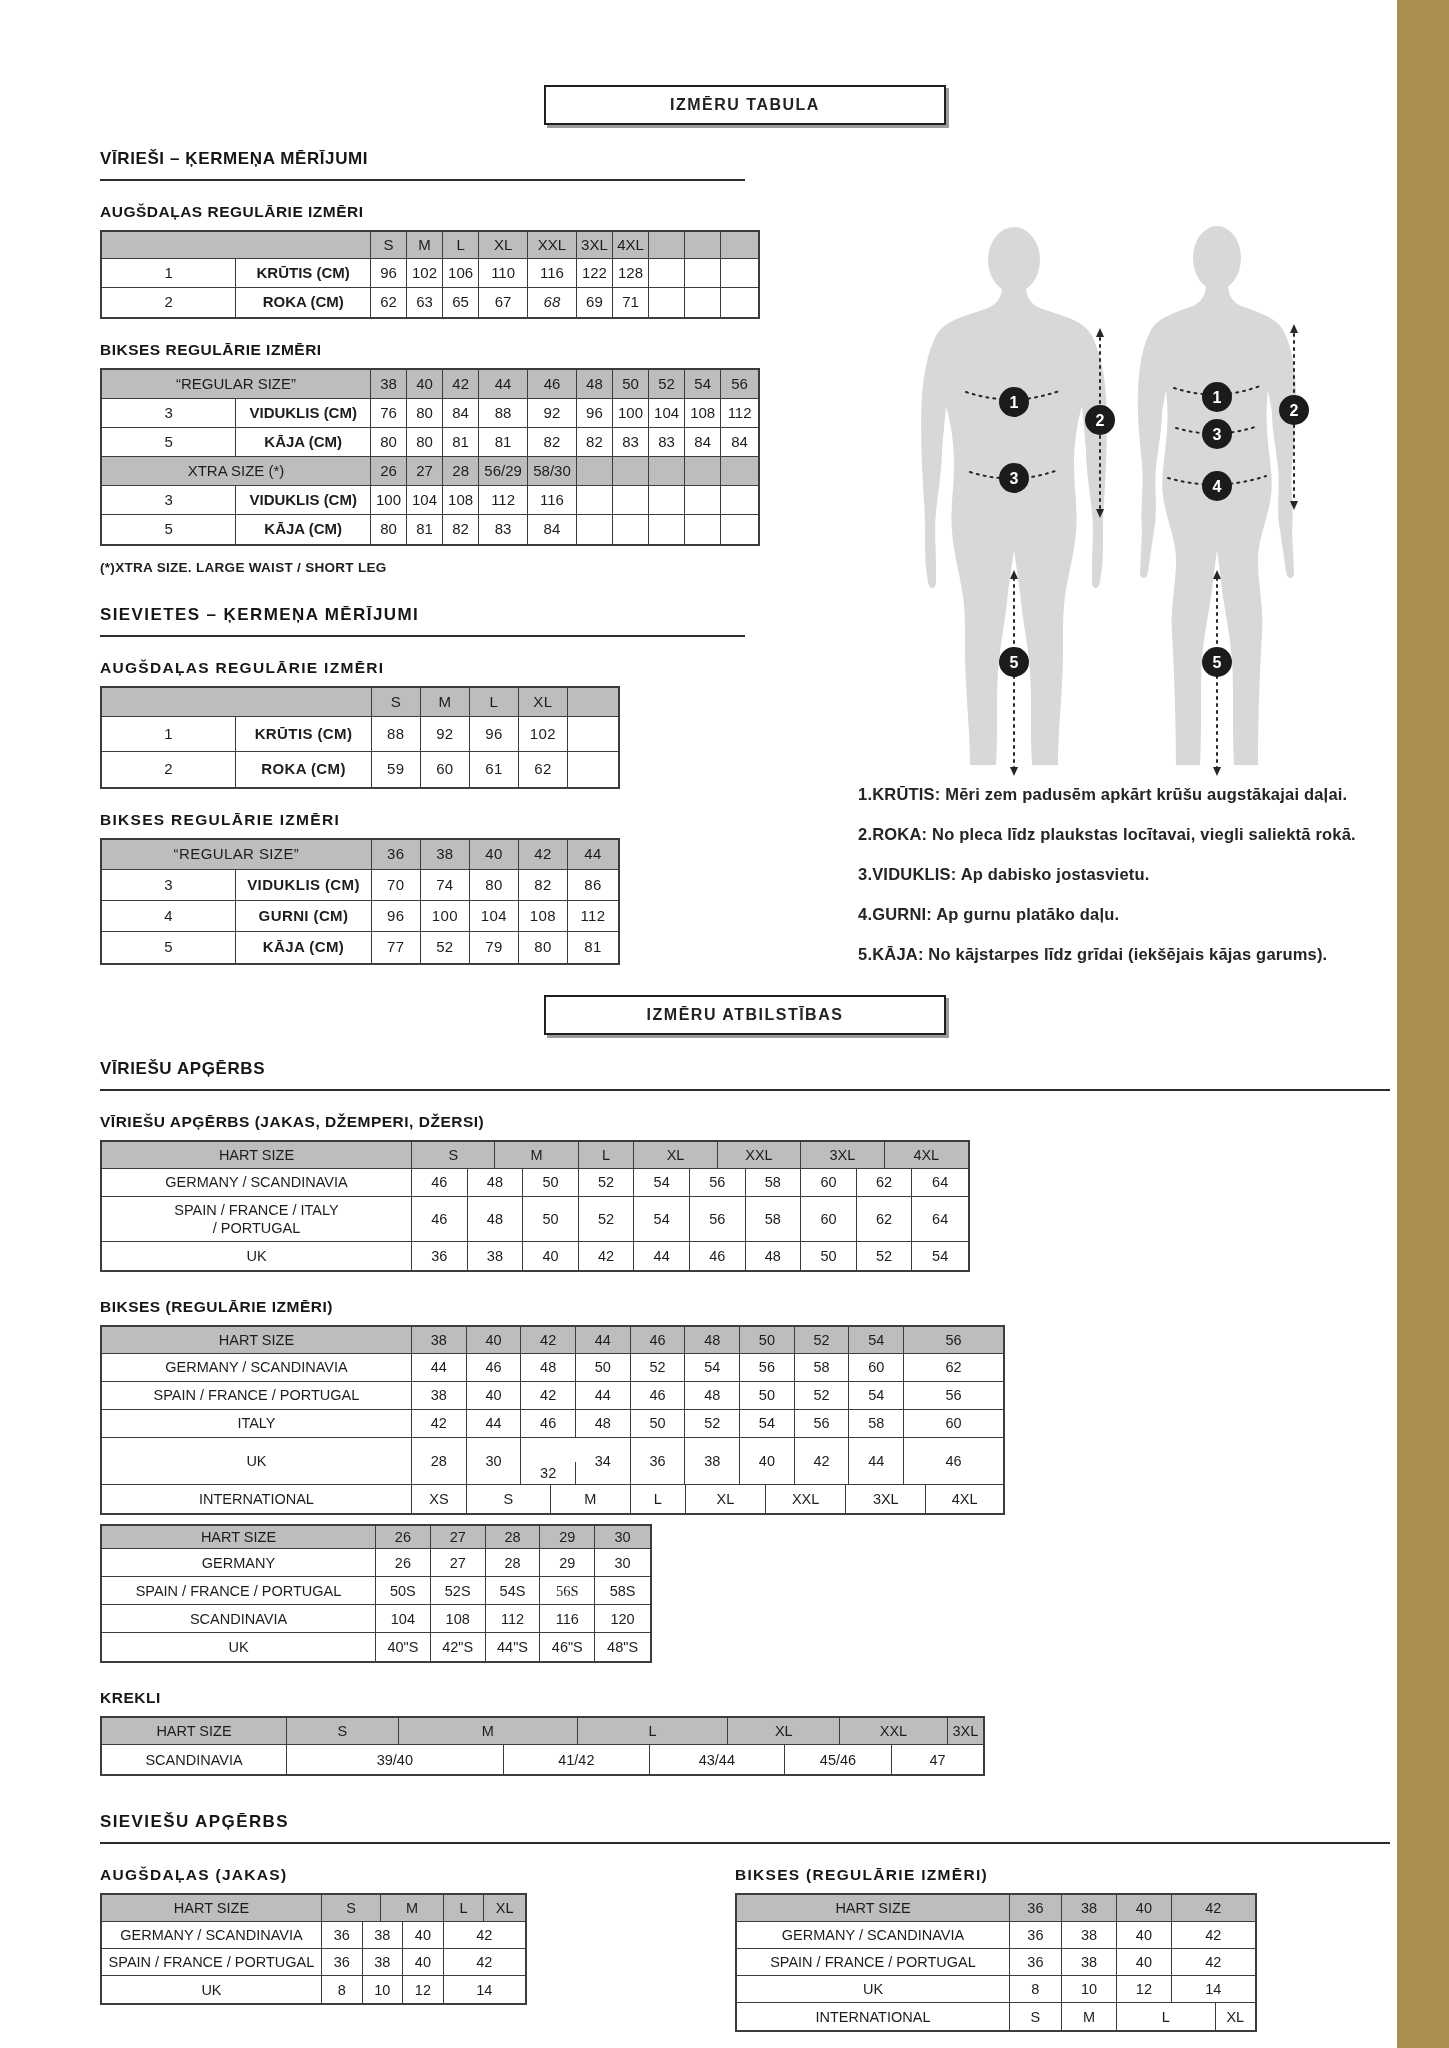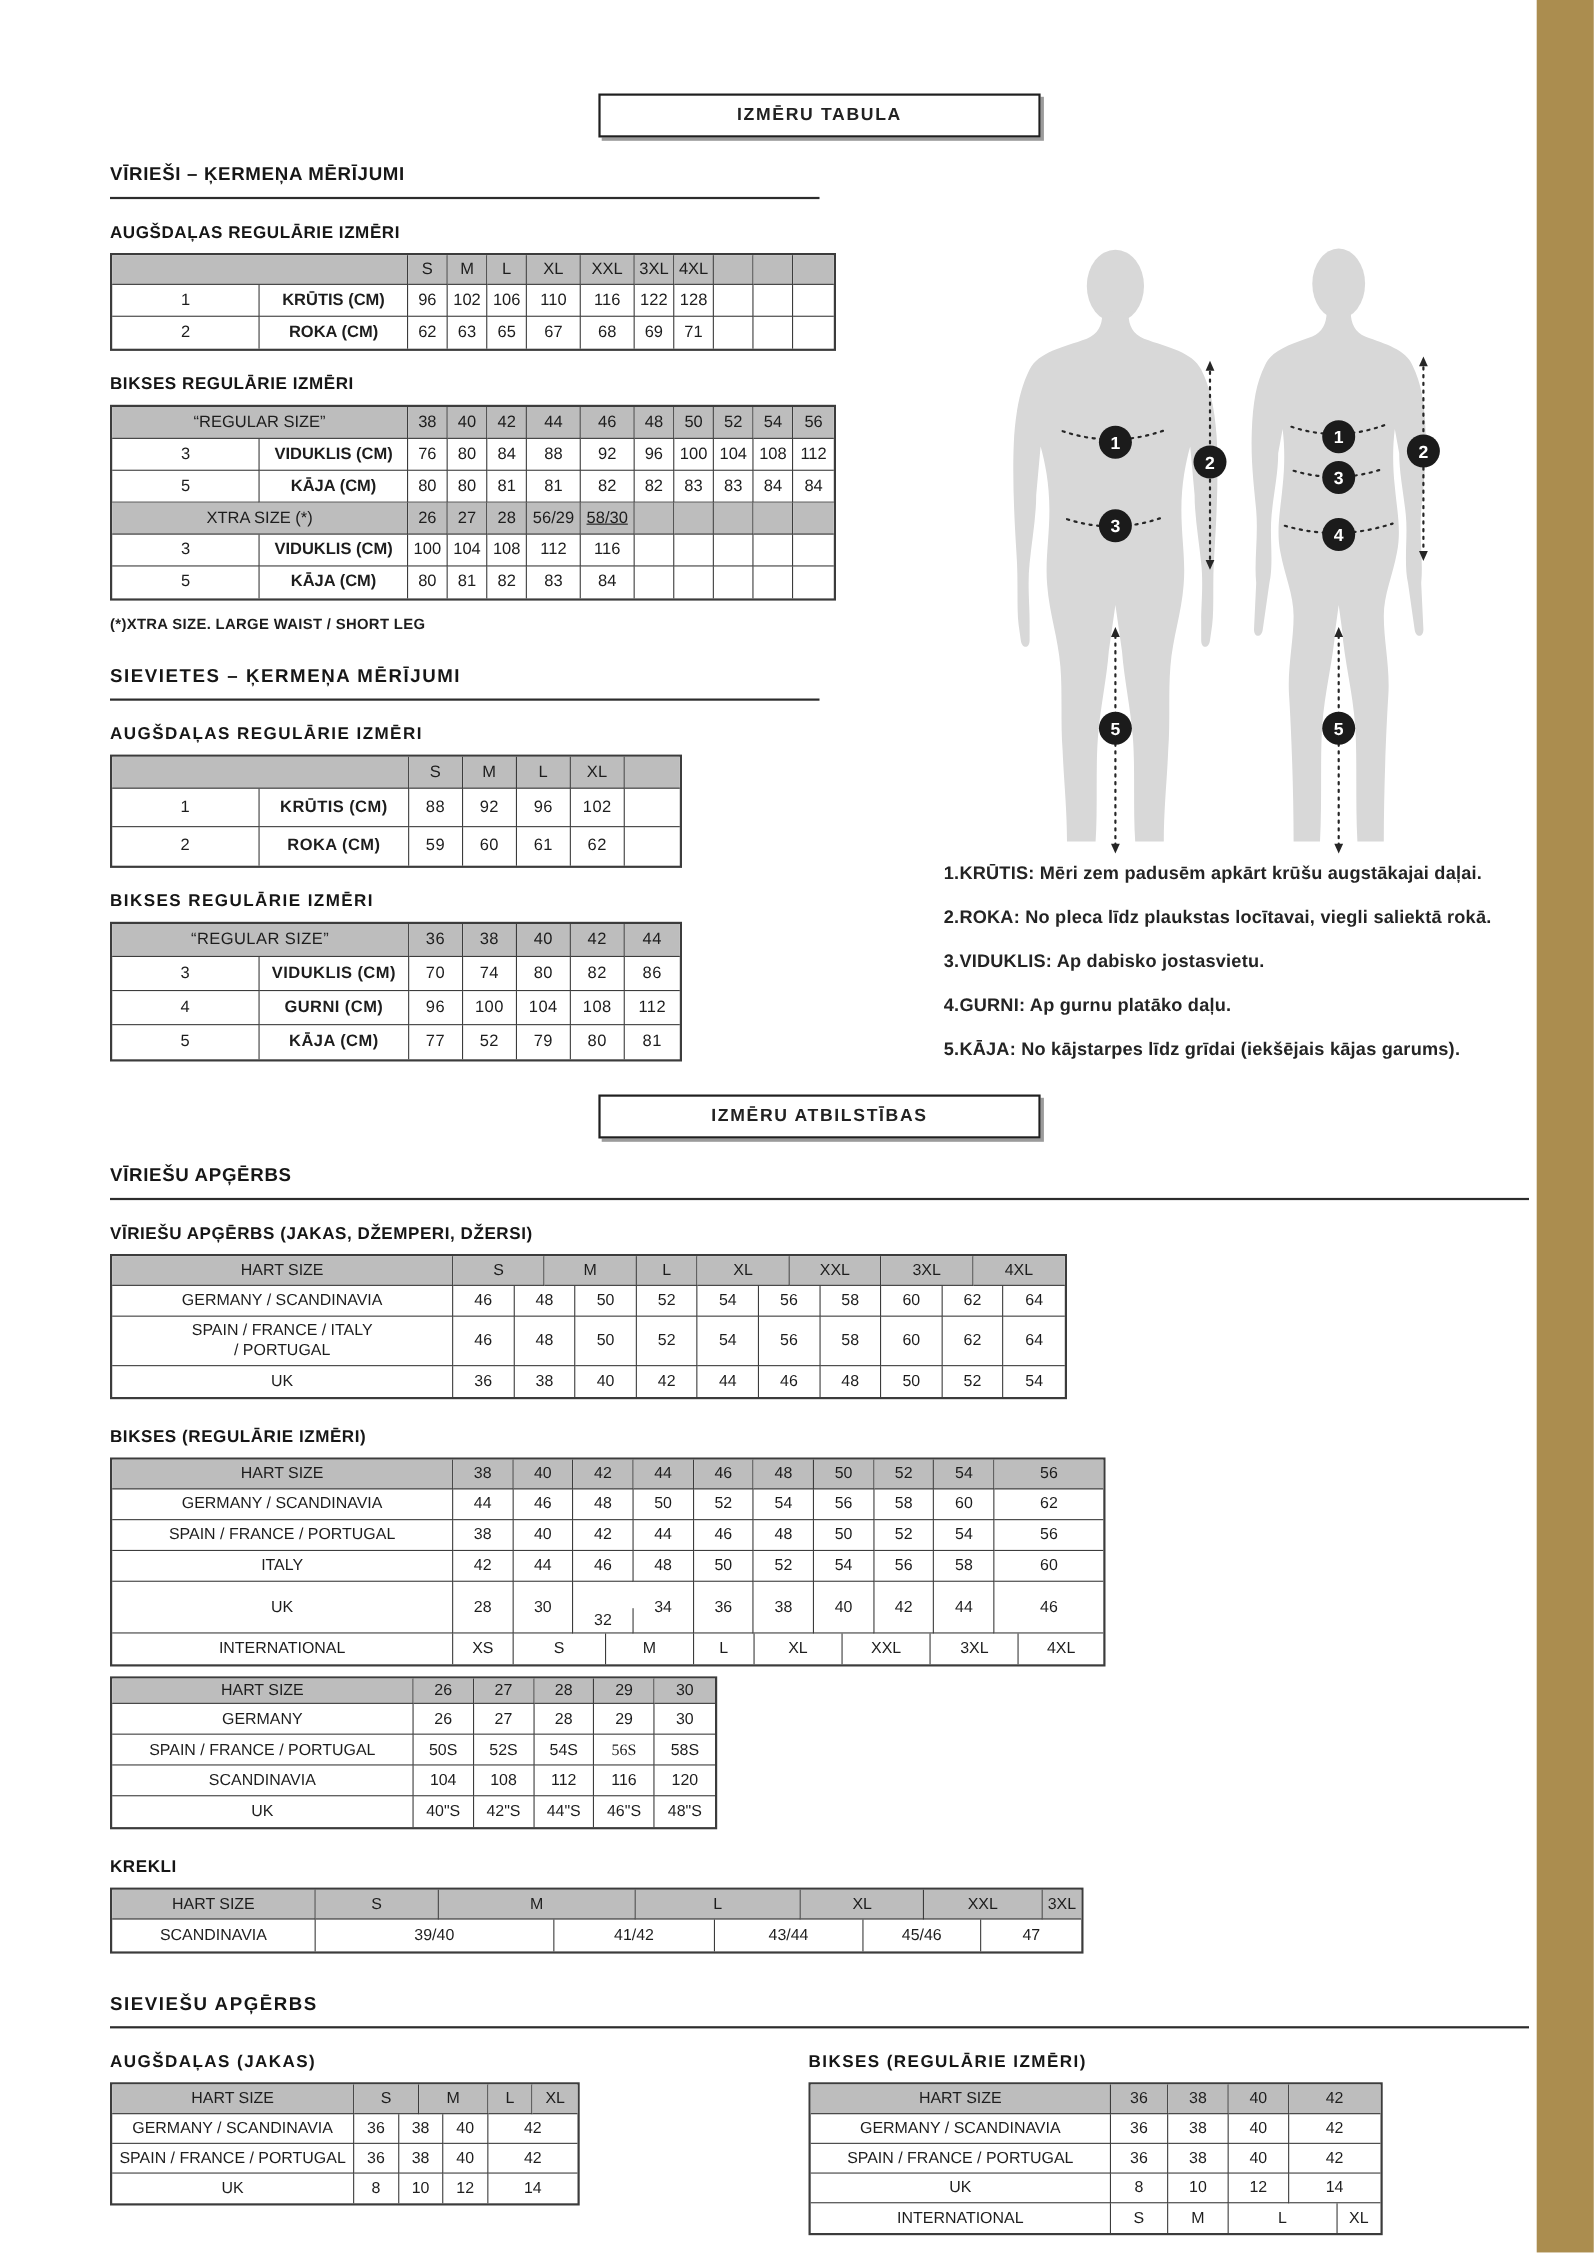--- a/index.html
+++ b/index.html
@@ -100,21 +100,21 @@
           <div class="cell" style="flex: 0 0 5.5%; max-width: 5.5%;"></div>
           <div class="cell" style="flex: 1 1 5.5%;"></div>
         </div>
         <div class="grid-row" style="min-height: 29px;">
           <div class="cell" style="flex: 0 0 20.5%; max-width: 20.5%;">2</div>
           <div class="cell" style="flex: 0 0 20.5%; max-width: 20.5%;">ROKA (CM)</div>
           <div class="cell" style="flex: 0 0 5.5%; max-width: 5.5%;">62</div>
           <div class="cell" style="flex: 0 0 5.5%; max-width: 5.5%;">63</div>
           <div class="cell" style="flex: 0 0 5.5%; max-width: 5.5%;">65</div>
           <div class="cell" style="flex: 0 0 7.45%; max-width: 7.45%;">67</div>
-          <div class="cell" style="flex: 0 0 7.45%; max-width: 7.45%;">68</div>
+          <div class="cell" style="flex: 0 0 7.45%; max-width: 7.45%; font-style: italic;">68</div>
           <div class="cell" style="flex: 0 0 5.5%; max-width: 5.5%;">69</div>
           <div class="cell" style="flex: 0 0 5.5%; max-width: 5.5%;">71</div>
           <div class="cell" style="flex: 0 0 5.5%; max-width: 5.5%;"></div>
           <div class="cell" style="flex: 0 0 5.5%; max-width: 5.5%;"></div>
           <div class="cell" style="flex: 1 1 5.5%;"></div>
         </div>
       </div>
 
     <div class="sub-head">BIKSES REGULĀRIE IZMĒRI</div>
     <div class="grid t-mbody t-body">
@@ -158,21 +158,21 @@
           <div class="cell" style="flex: 0 0 5.5%; max-width: 5.5%;">83</div>
           <div class="cell" style="flex: 0 0 5.5%; max-width: 5.5%;">84</div>
           <div class="cell" style="flex: 1 1 5.5%;">84</div>
         </div>
         <div class="grid-row gray" style="min-height: 29px;">
           <div class="cell" style="flex: 0 0 41%; max-width: 41%;">XTRA SIZE (*)</div>
           <div class="cell" style="flex: 0 0 5.5%; max-width: 5.5%;">26</div>
           <div class="cell" style="flex: 0 0 5.5%; max-width: 5.5%;">27</div>
           <div class="cell" style="flex: 0 0 5.5%; max-width: 5.5%;">28</div>
           <div class="cell" style="flex: 0 0 7.45%; max-width: 7.45%;">56/29</div>
-          <div class="cell" style="flex: 0 0 7.45%; max-width: 7.45%; text-decoration: underline;">58/30</div>
+          <div class="cell" style="flex: 0 0 7.45%; max-width: 7.45%;">58/30</div>
           <div class="cell" style="flex: 0 0 5.5%; max-width: 5.5%;"></div>
           <div class="cell" style="flex: 0 0 5.5%; max-width: 5.5%;"></div>
           <div class="cell" style="flex: 0 0 5.5%; max-width: 5.5%;"></div>
           <div class="cell" style="flex: 0 0 5.5%; max-width: 5.5%;"></div>
           <div class="cell" style="flex: 1 1 5.5%;"></div>
         </div>
         <div class="grid-row" style="min-height: 29px;">
           <div class="cell" style="flex: 0 0 20.5%; max-width: 20.5%;">3</div>
           <div class="cell" style="flex: 0 0 20.5%; max-width: 20.5%;">VIDUKLIS (CM)</div>
           <div class="cell" style="flex: 0 0 5.5%; max-width: 5.5%;">100</div>

